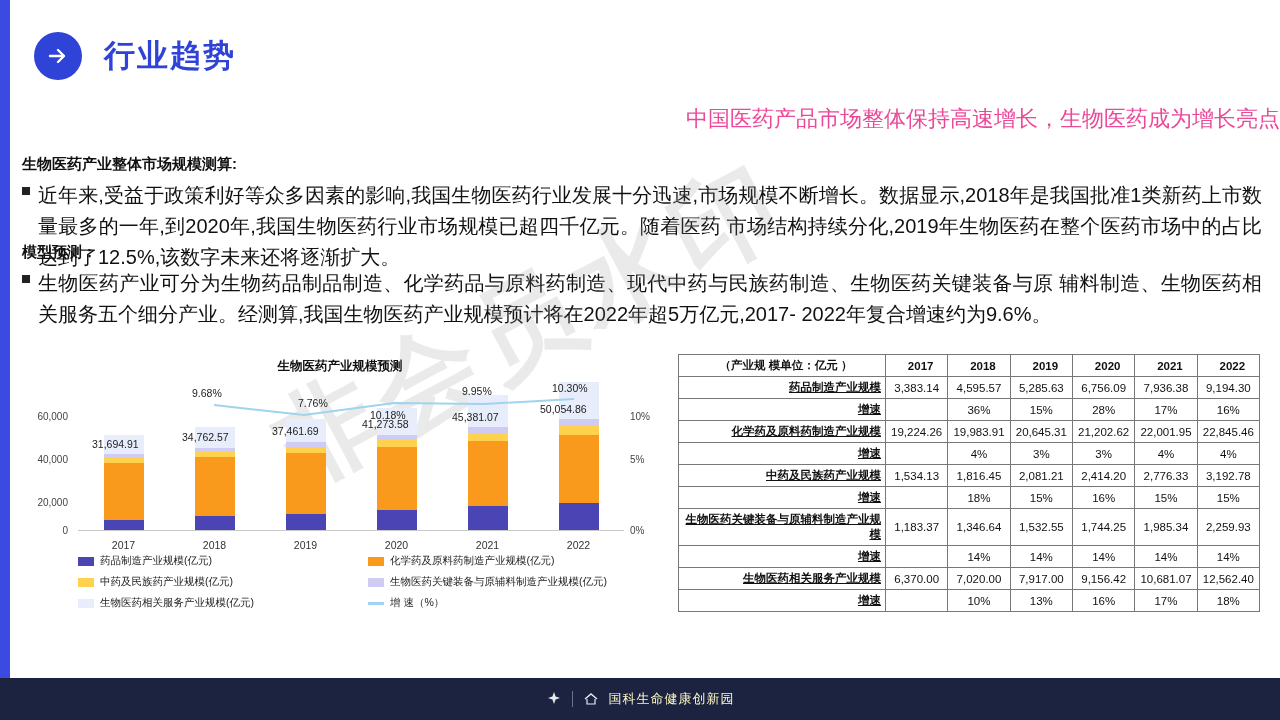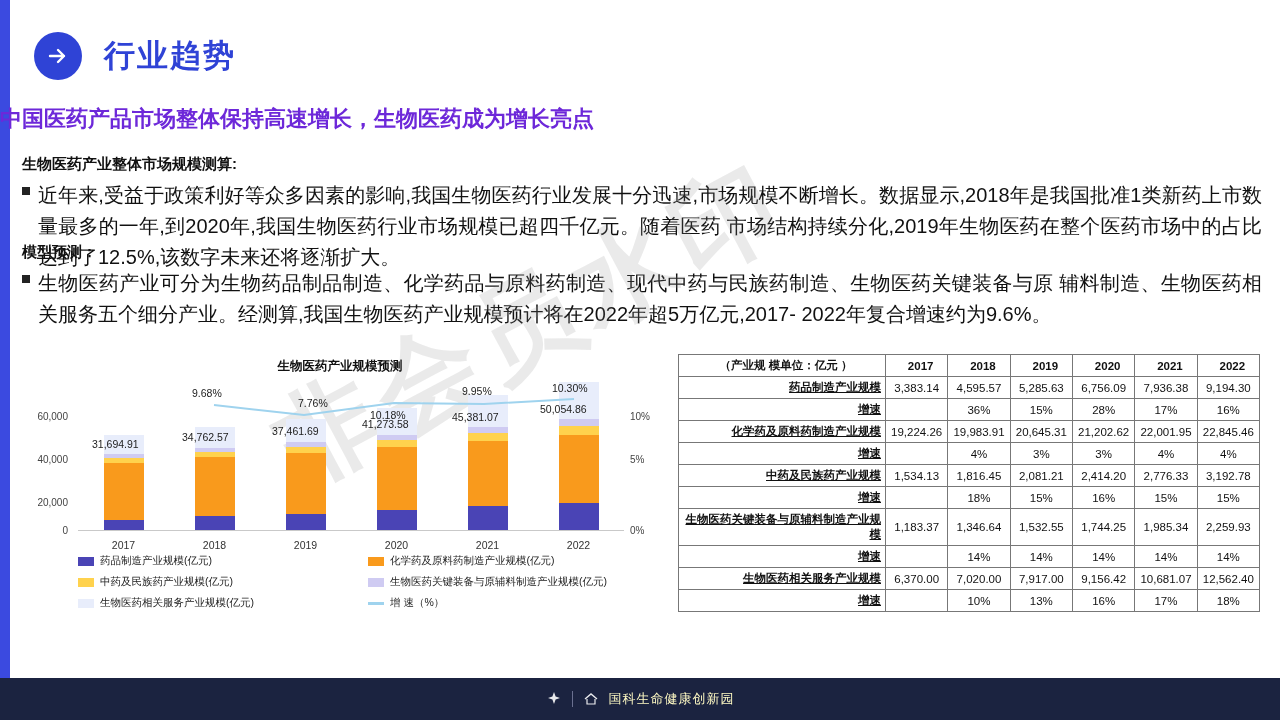--- a/index.html
+++ b/index.html
@@ -9,21 +9,21 @@
     font-family:"Liberation Sans","DejaVu Sans",sans-serif;
     color:#1a1a1a;
     position:relative;
   }
   .left-bar{position:absolute;left:0;top:0;width:10px;height:720px;background:#3B4AE0;}
   
   .hdr{position:absolute;left:34px;top:32px;display:flex;align-items:center;gap:22px;}
   .circle-arrow{width:48px;height:48px;border-radius:50%;background:#2F43D6;display:flex;align-items:center;justify-content:center;}
   .circle-arrow svg{display:block;}
   .hdr-title{font-size:31px;font-weight:bold;color:#2F43D6;letter-spacing:2px;}
-  .subtitle{position:absolute;top:104px;left:0;width:1280px;text-align:left;font-size:22px;font-weight:bold;color:#6d28d9;}
+  .subtitle{position:absolute;top:104px;left:0;width:1280px;text-align:right;font-size:22px;font-weight:normal;color:#ec4899;}
   
   .sec{position:absolute;left:22px;width:1240px;}
   .sec-h{font-size:15px;font-weight:bold;color:#111;margin-bottom:6px;}
   .bullet-row{display:flex;align-items:flex-start;gap:8px;}
   .sq{width:8px;height:8px;background:#222;margin-top:7px;flex:0 0 8px;}
   .btxt{font-size:20px;line-height:1.55;color:#111;text-align:justify;}
   
   .wm{position:absolute;left:250px;top:255px;font-size:104px;font-weight:bold;color:rgba(140,140,140,0.18);transform:rotate(-28deg);white-space:nowrap;letter-spacing:8px;pointer-events:none;}
   
   .chart-box{position:absolute;left:20px;top:358px;width:640px;height:262px;}

